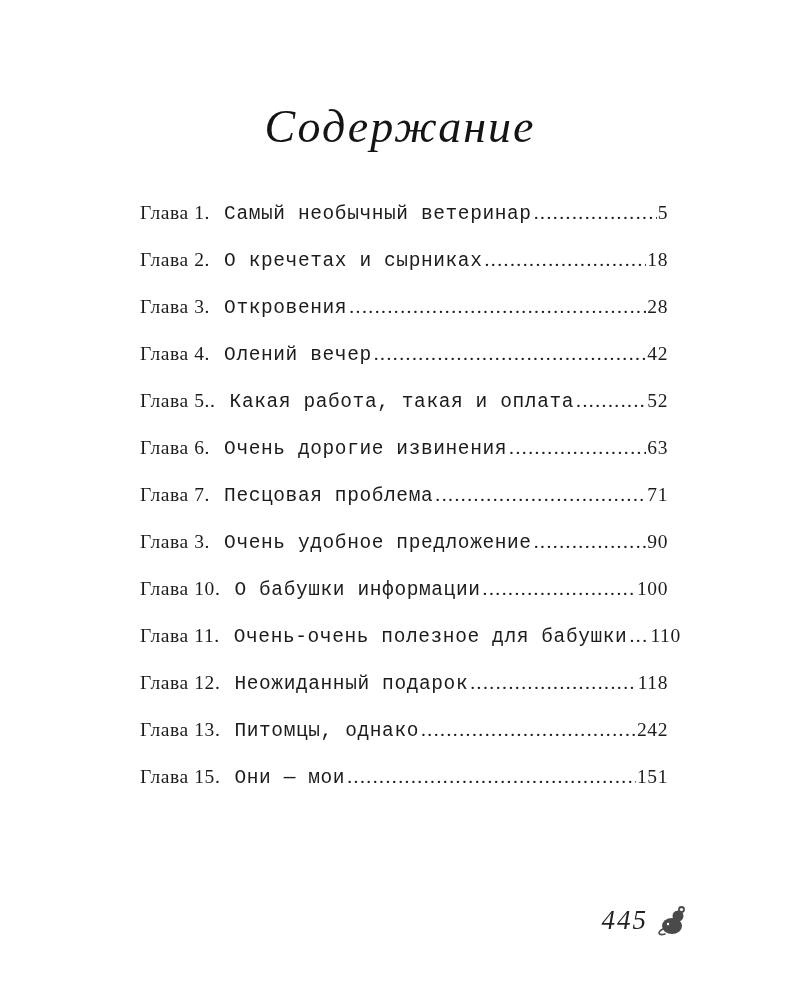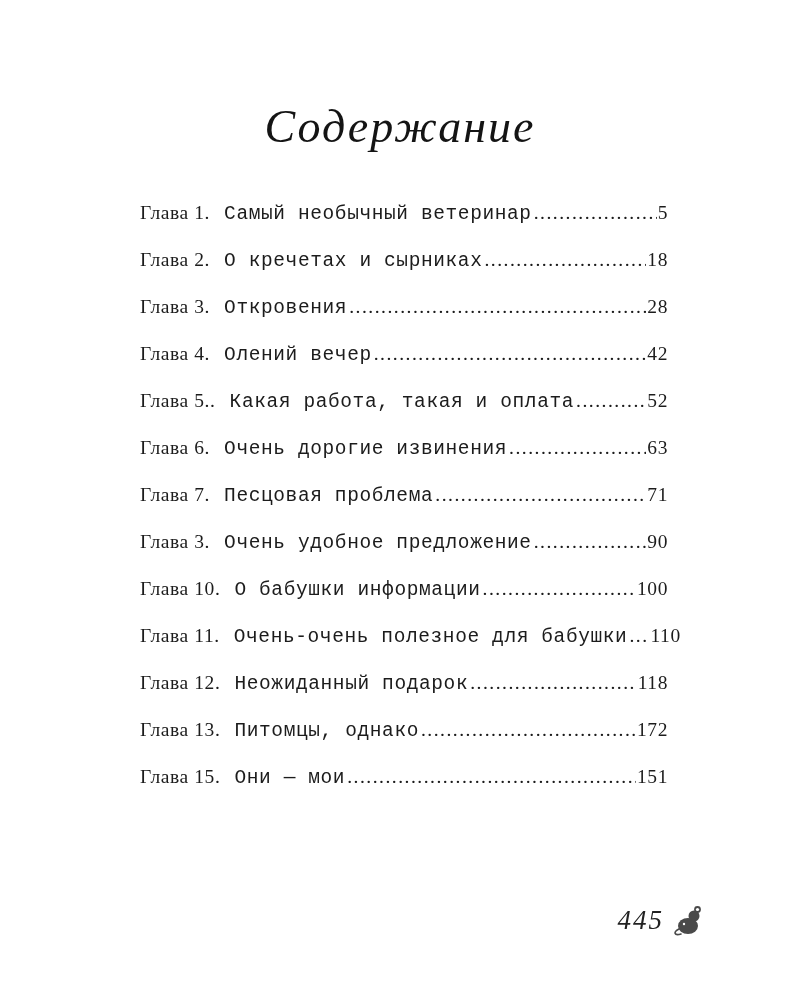--- a/index.html
+++ b/index.html
@@ -58,21 +58,21 @@
   .leader::before {
     content: "..........................................................................................................................................";
     letter-spacing: 1.5px;
   }
   .pagenum {
     margin-left: 1px;
   }
   .footer {
     position: absolute;
     top: 903px;
-    right: 96px;
+    right: 112px;
     display: flex;
     align-items: center;
     gap: 8px;
   }
   .folio {
     font-style: italic;
     font-size: 27px;
     letter-spacing: 2px;
     color: #222;
   }
@@ -166,21 +166,21 @@
       <span class="chap">Глава 12.</span>
       <span class="chap-title">Неожиданный подарок</span>
       <span class="leader"></span>
       <span class="pagenum">118</span>
     </div>
 
     <div class="toc-row">
       <span class="chap">Глава 13.</span>
       <span class="chap-title">Питомцы, однако</span>
       <span class="leader"></span>
-      <span class="pagenum">172</span>
+      <span class="pagenum">242</span>
     </div>
 
 
     <div class="toc-row">
       <span class="chap">Глава 15.</span>
       <span class="chap-title">Они — мои</span>
       <span class="leader"></span>
       <span class="pagenum">151</span>
     </div>
 

